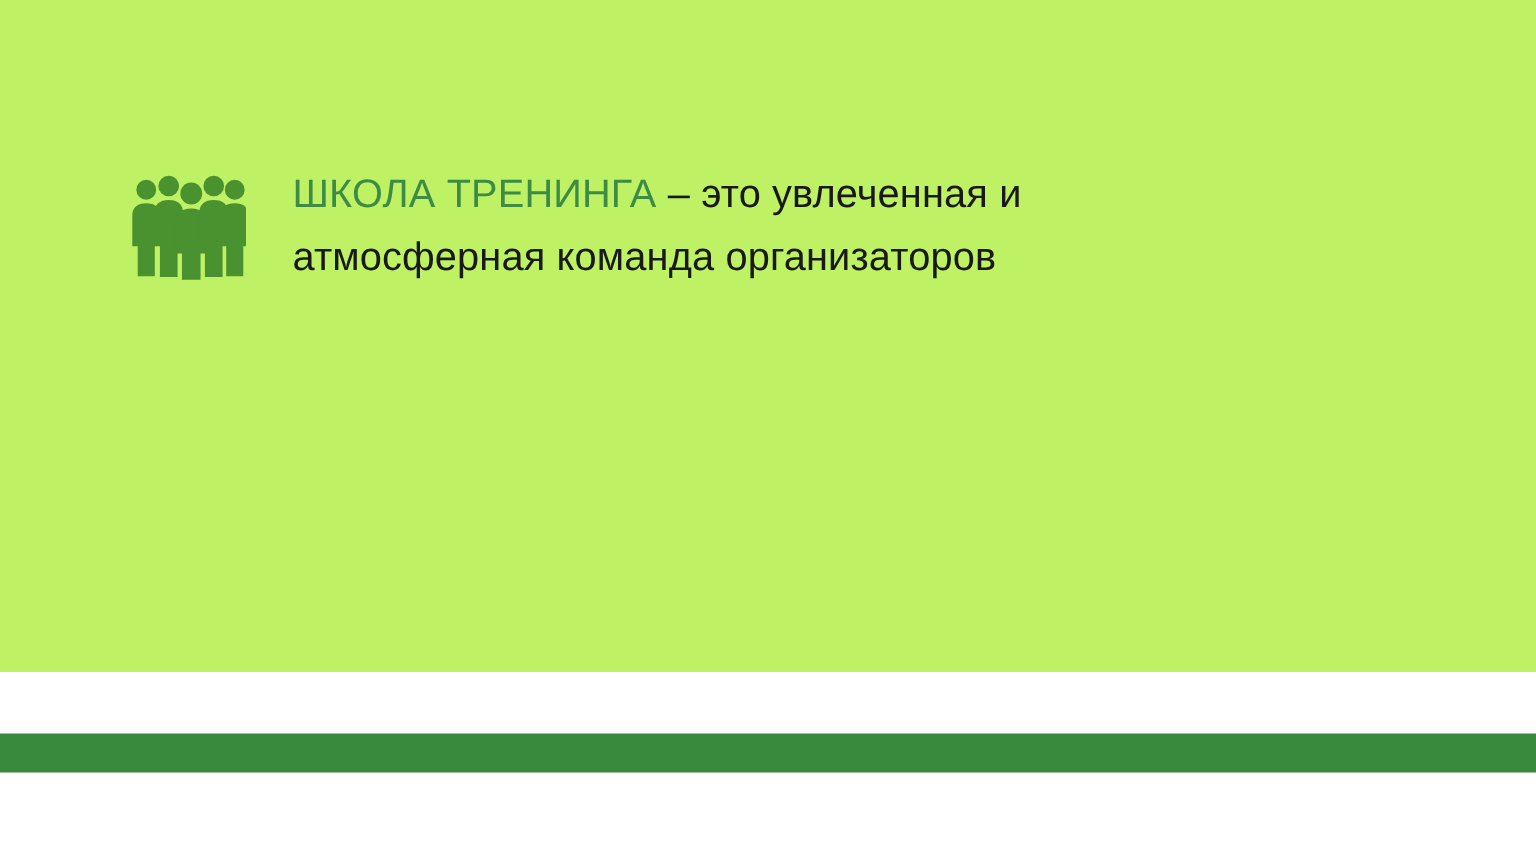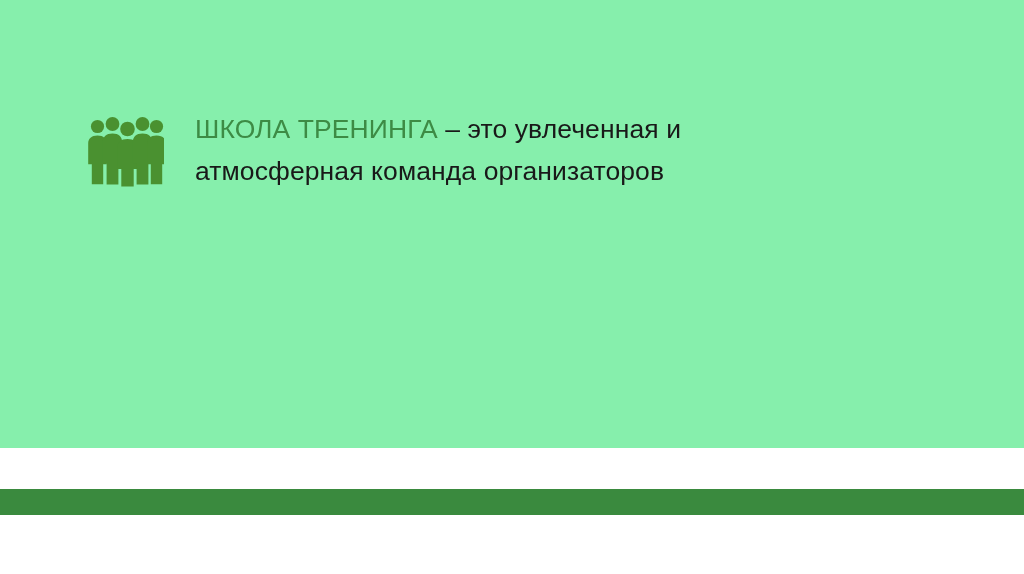--- a/index.html
+++ b/index.html
@@ -9,21 +9,21 @@
   body {
     width: 1024px;
     height: 574px;
     overflow: hidden;
     font-family: "Liberation Sans", sans-serif;
   }
   #slide {
     position: relative;
     width: 1024px;
     height: 448px;
-    background: #86efac;
+    background: #bef264;
     box-sizing: border-box;
   }
   #content-block {
     position: absolute;
     left: 86px;
     top: 108px;
     display: flex;
     align-items: flex-start;
     gap: 31px;
   }

